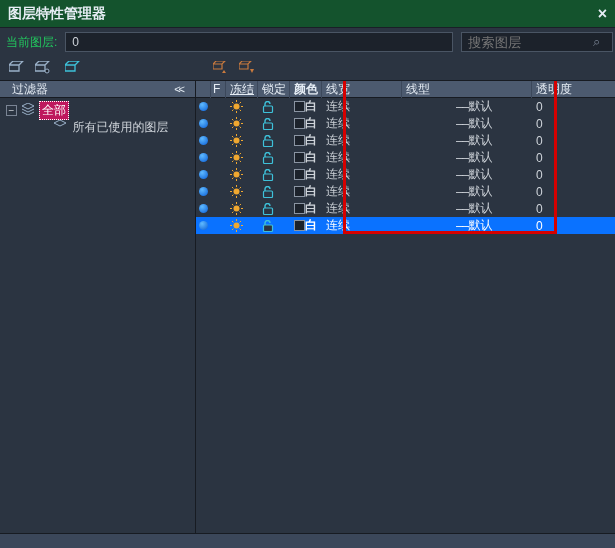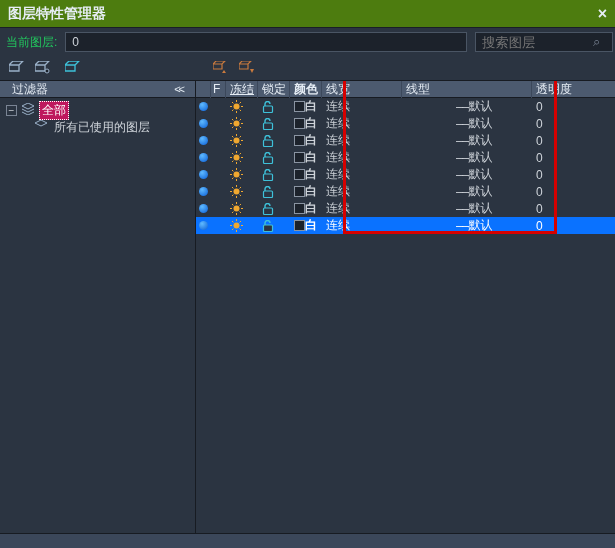--- a/index.html
+++ b/index.html
@@ -5,41 +5,41 @@
   * { box-sizing: border-box; margin: 0; padding: 0; }
   body {
     width: 615px; height: 548px;
     background: #2b3441;
     font-family: "Microsoft YaHei", SimSun, sans-serif;
     font-size: 12px; color: #cfd4da;
     overflow: hidden;
   }
   
   .titlebar {
-    height: 28px; background: #4d7c0f;
+    height: 28px; background: #14532d;
     display: flex; align-items: center; justify-content: space-between;
     padding: 0 8px; border-bottom: 1px solid #1a1f27;
     color: #e6edf4; font-size: 14px; font-weight: 600;
   }
   .close-x { font-size: 16px; cursor: pointer; }
 
   
   .toprow {
     height: 28px; display: flex; align-items: center;
     padding: 4px 6px; gap: 8px;
   }
   .curlabel { white-space: nowrap; color: #22c55e; }
   .curvalue {
     flex: 1; height: 20px;
     background: #1c222b; border: 1px solid #4a5564;
     padding: 2px 6px; color: #cfd4da;
   }
   .search-wrap { display: flex; align-items: center; }
   .searchbox {
-    width: 138px; height: 20px;
+    width: 152px; height: 20px;
     background: #1c222b; border: 1px solid #4a5564;
     padding: 2px 22px 2px 6px; color: #8a94a2;
   }
   .search-icon {
     margin-left: -20px; width: 16px; color: #7a8494;
     font-size: 13px; pointer-events: none;
   }
 
   
   .toolbar {
@@ -71,21 +71,21 @@
   .tree {
     flex: 1; background: #2b3441; padding: 4px 6px;
     color: #cfd4da; font-size: 12px;
   }
   .tree-row { display: flex; align-items: center; gap: 4px; height: 17px; }
   .tree-toggle { width: 11px; height: 11px; border:1px solid #7a8494; color:#cfd4da;
     display:flex; align-items:center; justify-content:center; font-size:10px; line-height:1; }
   .tree-icon { width: 14px; color:#9bb1c9; font-size: 12px; }
   .tree-label { padding: 0 2px; }
   .tree-label.sel { background:#be185d; color:#fff; border:1px dotted #fff; }
-  .tree-child { margin-left: 28px; }
+  .tree-child { margin-left: 28px; justify-content: center; }
 
   
   .table-panel { flex: 1; display: flex; flex-direction: column; overflow: hidden; }
   .thead {
     height: 17px; background: #4c5a6f;
     display: flex; align-items: center;
     color: #e5ecf4; font-size: 12px;
     border-bottom: 1px solid #171b22;
   }
   .th, .td {

